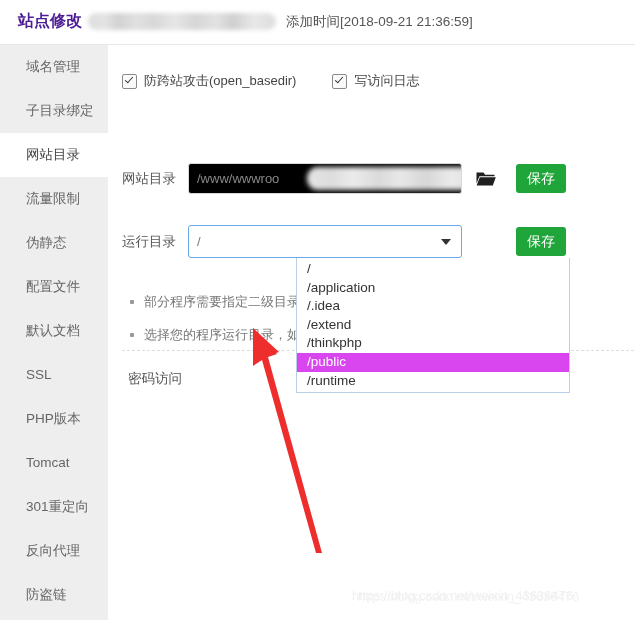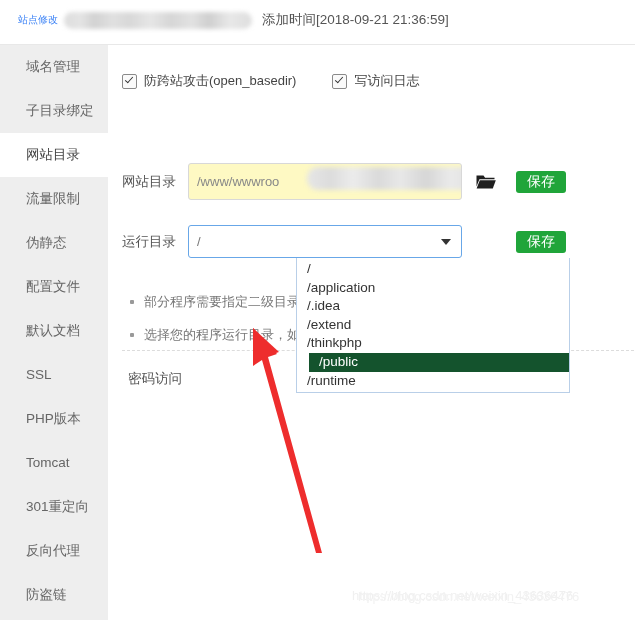--- a/index.html
+++ b/index.html
@@ -29,22 +29,23 @@
   }
   .header-inner {
     position: absolute;
     left: 18px;
     top: 11px;
     display: flex;
     align-items: center;
     white-space: nowrap;
   }
   .header-title {
-    font-size: 10px;
-    color: #3b82f6;
+    font-size: 16px;
+    color: #4c1d95;
+    font-weight: bold;
   }
   .redacted {
     display: inline-block;
     height: 17px;
     width: 188px;
     margin: 0 6px;
     border-radius: 9px;
     background: linear-gradient(90deg,
        #dddddd 0%, #e4e4e4 9%, #d2d2d2 16%, #e0e0e0 26%,
        #d8d8d8 35%, #e6e6e6 46%, #d6d6d6 57%, #e2e2e2 68%,
@@ -143,24 +144,24 @@
   .row-run  { left: 14px; top: 180px; }
 
   .field-label {
     font-size: 13.5px;
     color: #555;
     width: 66px;
     flex: none;
   }
   .text-input {
     width: 274px;
-    height: 37px;
+    height: 31px;
     border: 1px solid #d8d8d8;
     border-radius: 3px;
-    background: #fef9c3;
+    background: #000000;
     box-sizing: border-box;
     position: relative;
     overflow: hidden;
     display: flex;
     align-items: center;
     padding: 0 8px;
   }
   .text-input .val {
     font-size: 13px;
     color: #888;
@@ -181,21 +182,21 @@
     margin-left: 14px;
     flex: none;
     width: 20px;
     height: 18px;
     display: flex;
     align-items: center;
   }
   .btn-save {
     margin-left: 20px;
     width: 50px;
-    height: 22px;
+    height: 29px;
     background: #20a53a;
     color: #ffffff;
     font-size: 14px;
     border: none;
     border-radius: 3px;
     cursor: pointer;
     font-family: "Liberation Sans", "DejaVu Sans", sans-serif;
     flex: none;
     padding: 0;
   }
@@ -244,23 +245,22 @@
   .opt {
     height: 18.6px;
     line-height: 18.6px;
     padding-left: 10px;
     font-size: 13.5px;
     color: #333;
     white-space: nowrap;
     cursor: default;
   }
   .opt.selected {
-    background: #14532d;
+    background: #d946ef;
     color: #ffffff;
-    margin-left: 12px;
   }
 
   
   .bullets {
     position: absolute;
     left: 14px;
     top: 248px;
     width: 510px;
     z-index: 10;
   }

